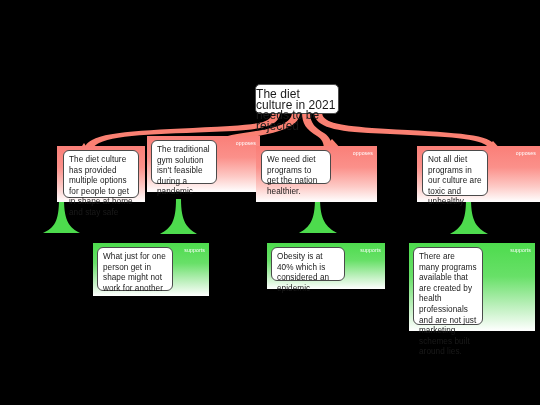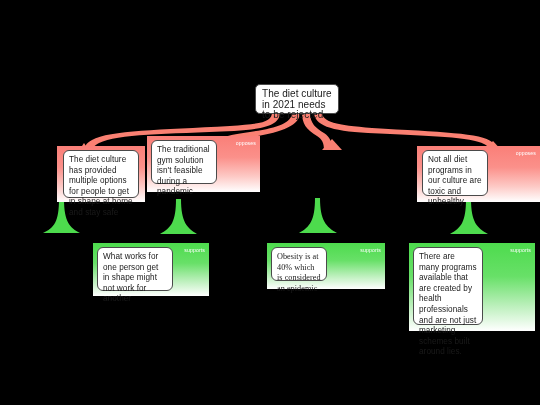--- a/index.html
+++ b/index.html
@@ -45,23 +45,23 @@
     padding: 4px 5px 4px 5px;
     letter-spacing: 0.05px;
   }
   .root-card {
     position: absolute;
     box-sizing: border-box;
     background: #ffffff;
     border: 1px solid #4a4a4a;
     border-radius: 5px;
     color: #1a1a1a;
-    font-size: 10px;
+    font-size: 12px;
     line-height: 10.6px;
-    padding: 4px 6px;
+    padding: 4px 0;
     letter-spacing: 0.05px;
   }
   .badge {
     position: absolute;
     font-size: 5.2px;
     line-height: 6px;
     letter-spacing: 0.1px;
   }
   .badge-oppose { color: #ffffff; }
   .badge-support { color: #ffffff; }
@@ -156,38 +156,44 @@
     <span class="badge badge-oppose" style="right:3px; top:3px;"></span>
   </div>
 
   <div class="panel panel-oppose" style="left:147px; top:136px; width:113px; height:56px;">
     <div class="card" style="left:4px; top:4px; width:66px; height:44px;">
       <span>The traditional gym solution isn't feasible during a pandemic</span>
     </div>
     <span class="badge badge-oppose" style="right:4px; top:4px;">opposes</span>
   </div>
 
+  <div class="panel panel-oppose" style="left:256px; top:146px; width:121px; height:56px;">
+    <div class="card" style="left:5px; top:4px; width:70px; height:34px;">
+      <span>We need diet programs to get the nation healthier.</span>
+    </div>
+    <span class="badge badge-oppose" style="right:4px; top:4px;">opposes</span>
+  </div>
 
   <div class="panel panel-oppose" style="left:417px; top:146px; width:123px; height:56px;">
     <div class="card" style="left:5px; top:4px; width:66px; height:46px;">
       <span>Not all diet programs in our culture are toxic and unhealthy</span>
     </div>
     <span class="badge badge-oppose" style="right:4px; top:4px;">opposes</span>
   </div>
 
 
   <div class="panel panel-support" style="left:93px; top:243px; width:116px; height:53px;">
     <div class="card" style="left:4px; top:4px; width:76px; height:44px;">
-      <span>What works for one person get in shape might not work for another</span>
+      <span>What just for one person get in shape might not work for another</span>
     </div>
     <span class="badge badge-support" style="right:4px; top:4px;">supports</span>
   </div>
 
   <div class="panel panel-support" style="left:267px; top:243px; width:118px; height:46px;">
-    <div class="card" style="left:4px; top:4px; width:56px; height:34px;font-family:Liberation Serif, serif;">
+    <div class="card" style="left:4px; top:4px; width:74px; height:34px;">
       <span>Obesity is at 40% which is considered an epidemic</span>
     </div>
     <span class="badge badge-support" style="right:4px; top:4px;">supports</span>
   </div>
 
   <div class="panel panel-support" style="left:409px; top:243px; width:126px; height:88px;">
     <div class="card" style="left:4px; top:4px; width:70px; height:78px;">
       <span>There are many programs available that are created by health professionals and are not just marketing schemes built around lies.</span>
     </div>
     <span class="badge badge-support" style="right:4px; top:4px;">supports</span>

